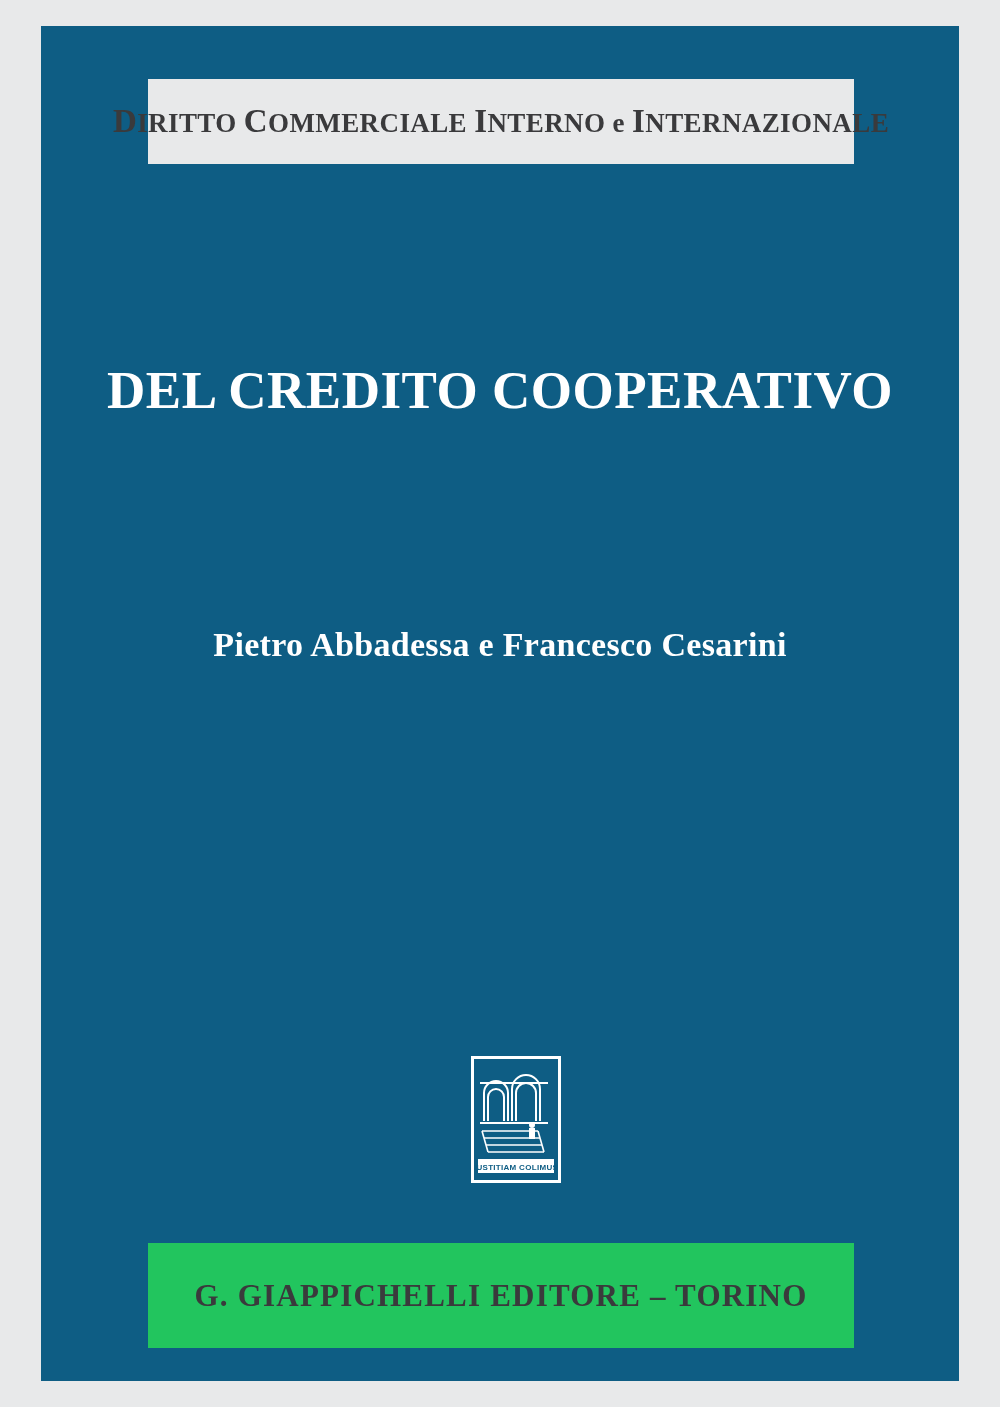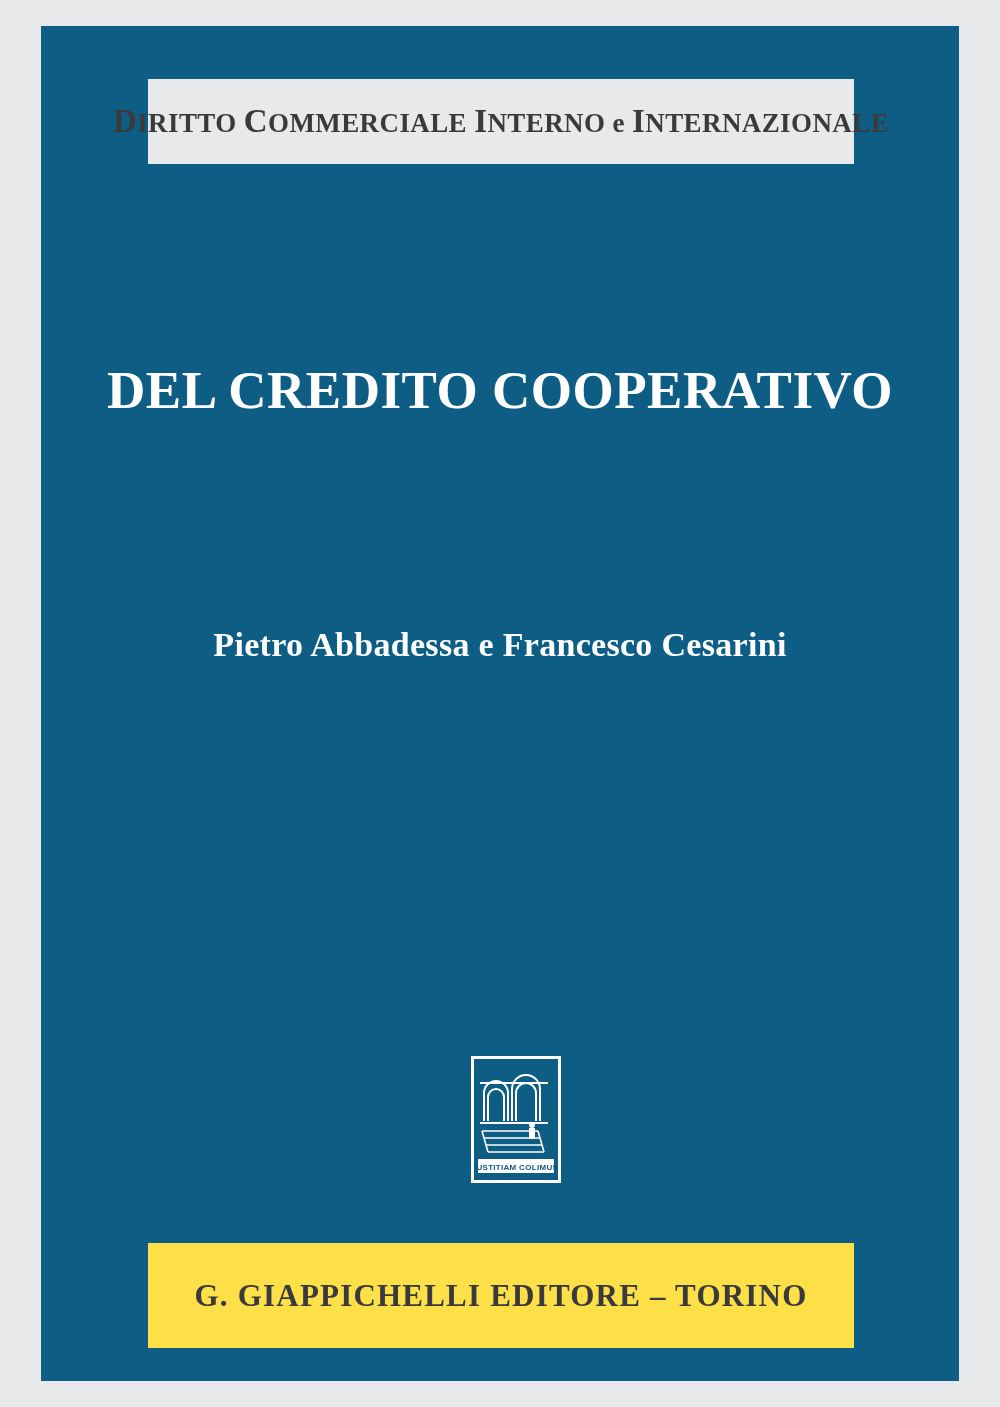--- a/index.html
+++ b/index.html
@@ -114,21 +114,21 @@
     display: block;
   }
 
   
   .publisher-band {
     position: absolute;
     left: 148px;
     top: 1243px;
     width: 706px;
     height: 105px;
-    background: #fde047;
+    background: #22c55e;
     display: flex;
     align-items: center;
     justify-content: center;
   }
   .publisher-text {
     color: #3a3a3c;
     font-family: "Liberation Serif", serif;
     font-weight: bold;
     font-size: 31px;
     letter-spacing: 1.2px;

